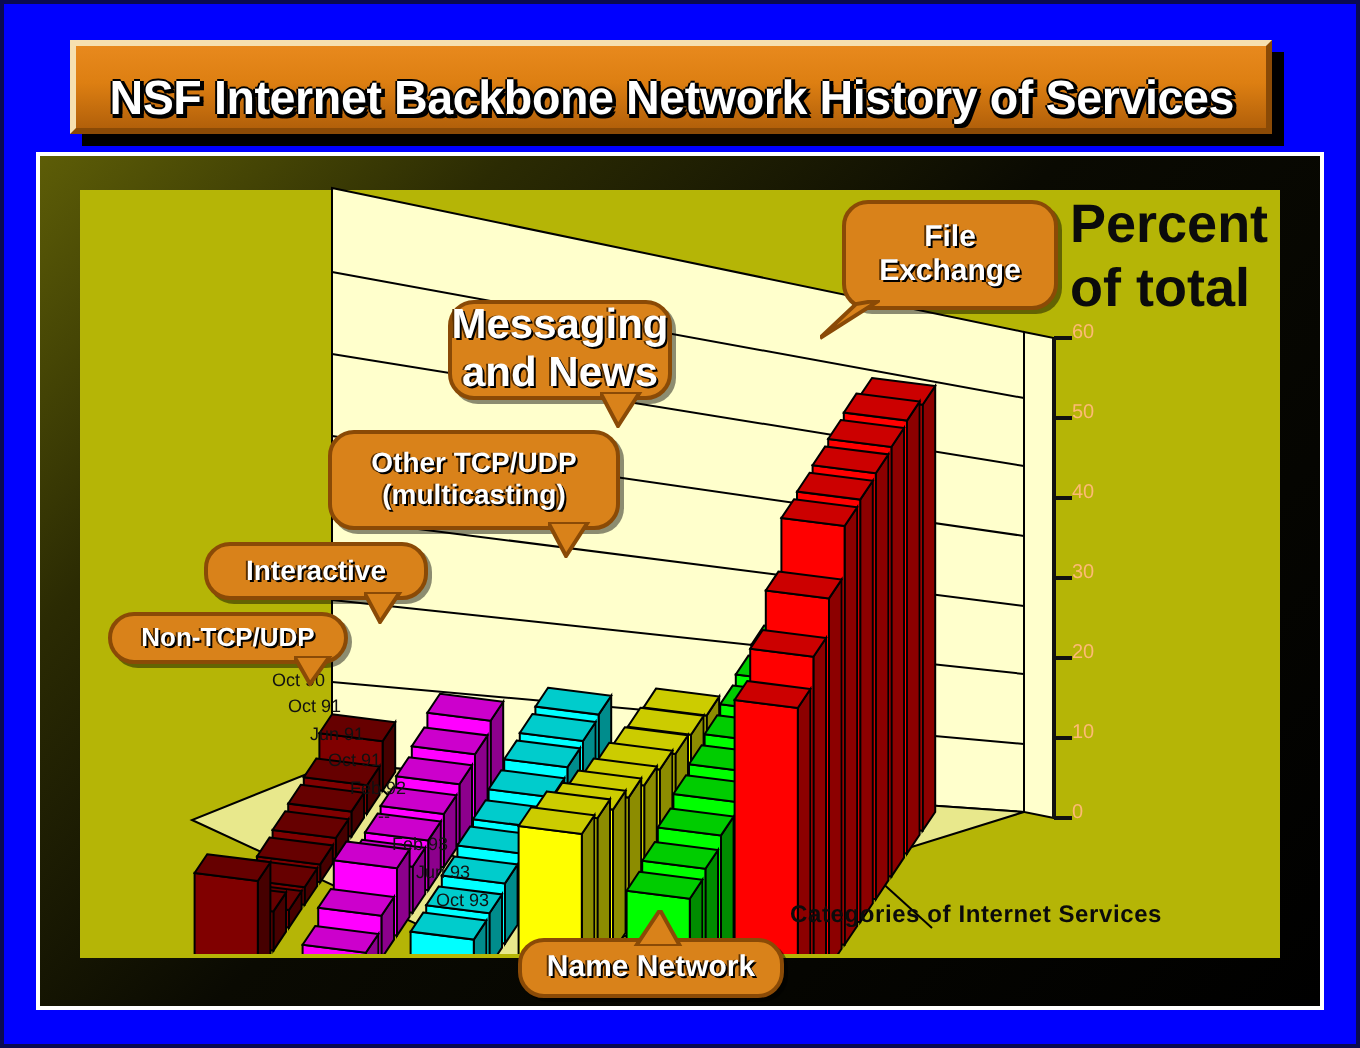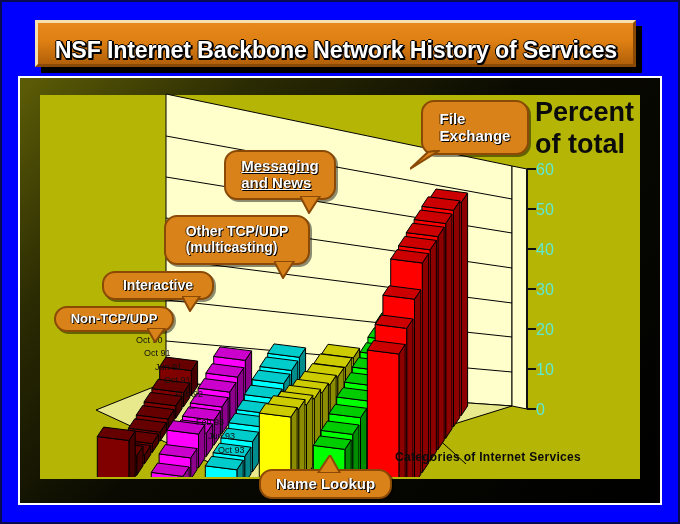--- a/index.html
+++ b/index.html
@@ -35,28 +35,28 @@
      font-size:27px;font-weight:bold;color:#0b0b0b;line-height:1.17;}
   #cat-label{position:absolute;left:395px;top:450px;font-size:12px;font-weight:bold;
      color:#0b0b0b;white-space:nowrap;letter-spacing:0.3px;}
 
   
   #chart-svg{position:absolute;left:18px;top:76px;width:644px;height:429px;}
 
   
   .callout{position:absolute;background:#d9821a;border:2px solid #8a4a06;
      border-radius:13px;box-sizing:border-box;
-     display:flex;align-items:center;justify-content:center;text-align:left;
+     display:flex;align-items:center;justify-content:center;text-align:center;
      box-shadow:2px 2px 0 rgba(0,0,0,.45);}
   .callout span{display:block;color:#fff;font-weight:bold;line-height:1.12;
      text-shadow:1px 1px 0 #000,-1px 0 0 #5a3000;white-space:pre-line;}
   .tail{position:absolute;width:0;height:0;}
 
   
-  .ytick{position:absolute;font-size:16px;color:#5eead4;font-family:"Liberation Sans",sans-serif;}
+  .ytick{position:absolute;font-size:10px;color:#fdba74;font-family:"Liberation Sans",sans-serif;}
   .xdate{position:absolute;font-size:9px;color:#111;font-family:"Liberation Sans",sans-serif;white-space:nowrap;}
 </style>
 </head>
 <body>
 
 <div id="slide">
   <div id="slide-edge"></div>
 
   <div id="title-wrap">
     <div id="title-shadow"></div>
@@ -301,21 +301,21 @@
 
   <div class="callout" style="left:421px;top:100px;width:108px;height:55px;">
     <span style="font-size:15px;">File
 Exchange</span>
   </div>
   <svg class="tail" style="left:410px;top:150px;width:30px;height:22px;" viewBox="0 0 30 22">
     <polygon points="30,0 18,2 0,19" fill="#d9821a" stroke="#8a4a06" stroke-width="2"></polygon>
   </svg>
 
   <div class="callout" style="left:224px;top:150px;width:112px;height:50px;">
-    <span style="font-size:15px;text-decoration:underline;">Messaging
+    <span style="font-size:21px;">Messaging
 and News</span>
   </div>
   <svg class="tail" style="left:300px;top:196px;width:24px;height:18px;" viewBox="0 0 24 18">
     <polygon points="0,0 20,0 9,17" fill="#d9821a" stroke="#8a4a06" stroke-width="2"></polygon>
   </svg>
 
   <div class="callout" style="left:164px;top:215px;width:146px;height:50px;">
     <span style="font-size:14px;">Other TCP/UDP
 (multicasting)</span>
   </div>
@@ -331,18 +331,18 @@
   </svg>
 
   <div class="callout" style="left:54px;top:306px;width:120px;height:26px;">
     <span style="font-size:13px;">Non-TCP/UDP</span>
   </div>
   <svg class="tail" style="left:147px;top:328px;width:22px;height:15px;" viewBox="0 0 22 15">
     <polygon points="0,0 18,0 8,14" fill="#d9821a" stroke="#8a4a06" stroke-width="2"></polygon>
   </svg>
 
   <div class="callout" style="left:259px;top:469px;width:133px;height:30px;">
-    <span style="font-size:15px;">Name Lookup</span>
+    <span style="font-size:15px;">Name Network</span>
   </div>
   <svg class="tail" style="left:316px;top:455px;width:26px;height:18px;" viewBox="0 0 26 18">
     <polygon points="2,18 24,18 14,0" fill="#d9821a" stroke="#8a4a06" stroke-width="2"></polygon>
   </svg>
 </div>
 
 </body></html>

